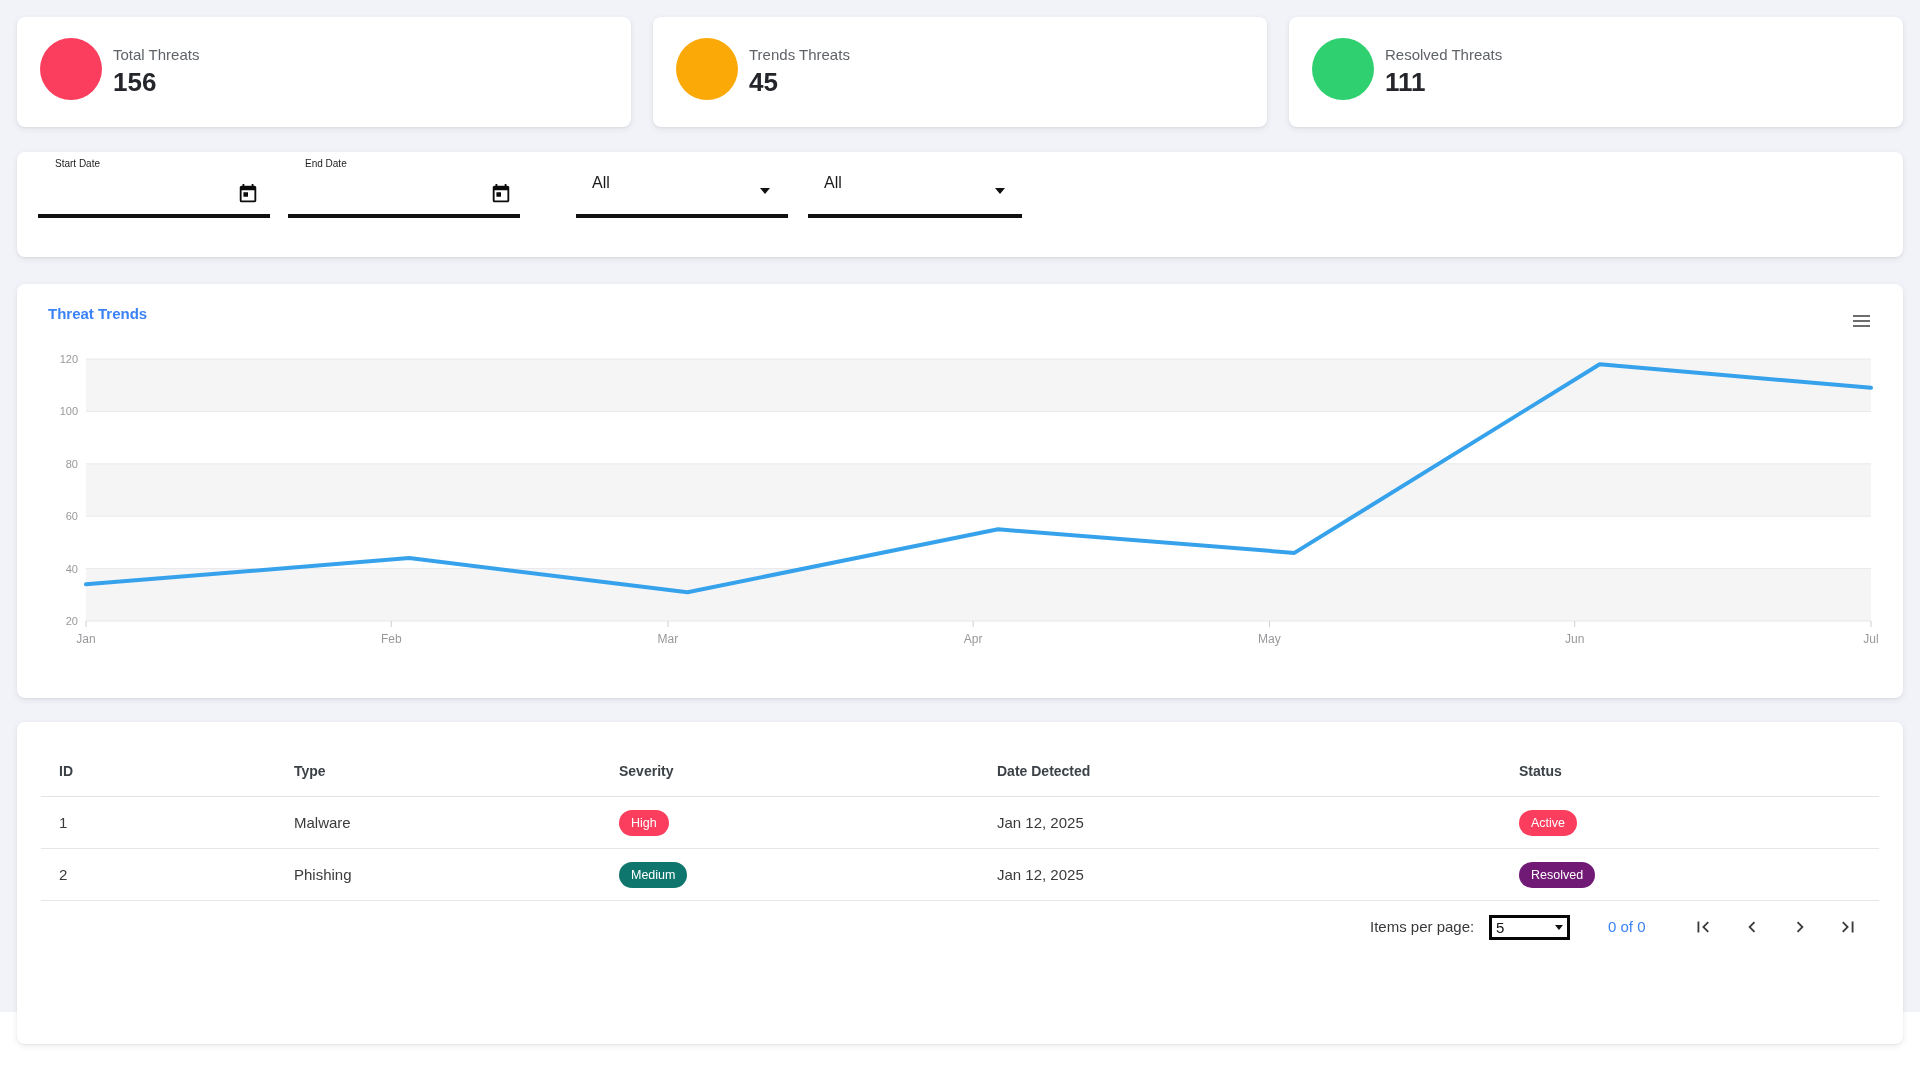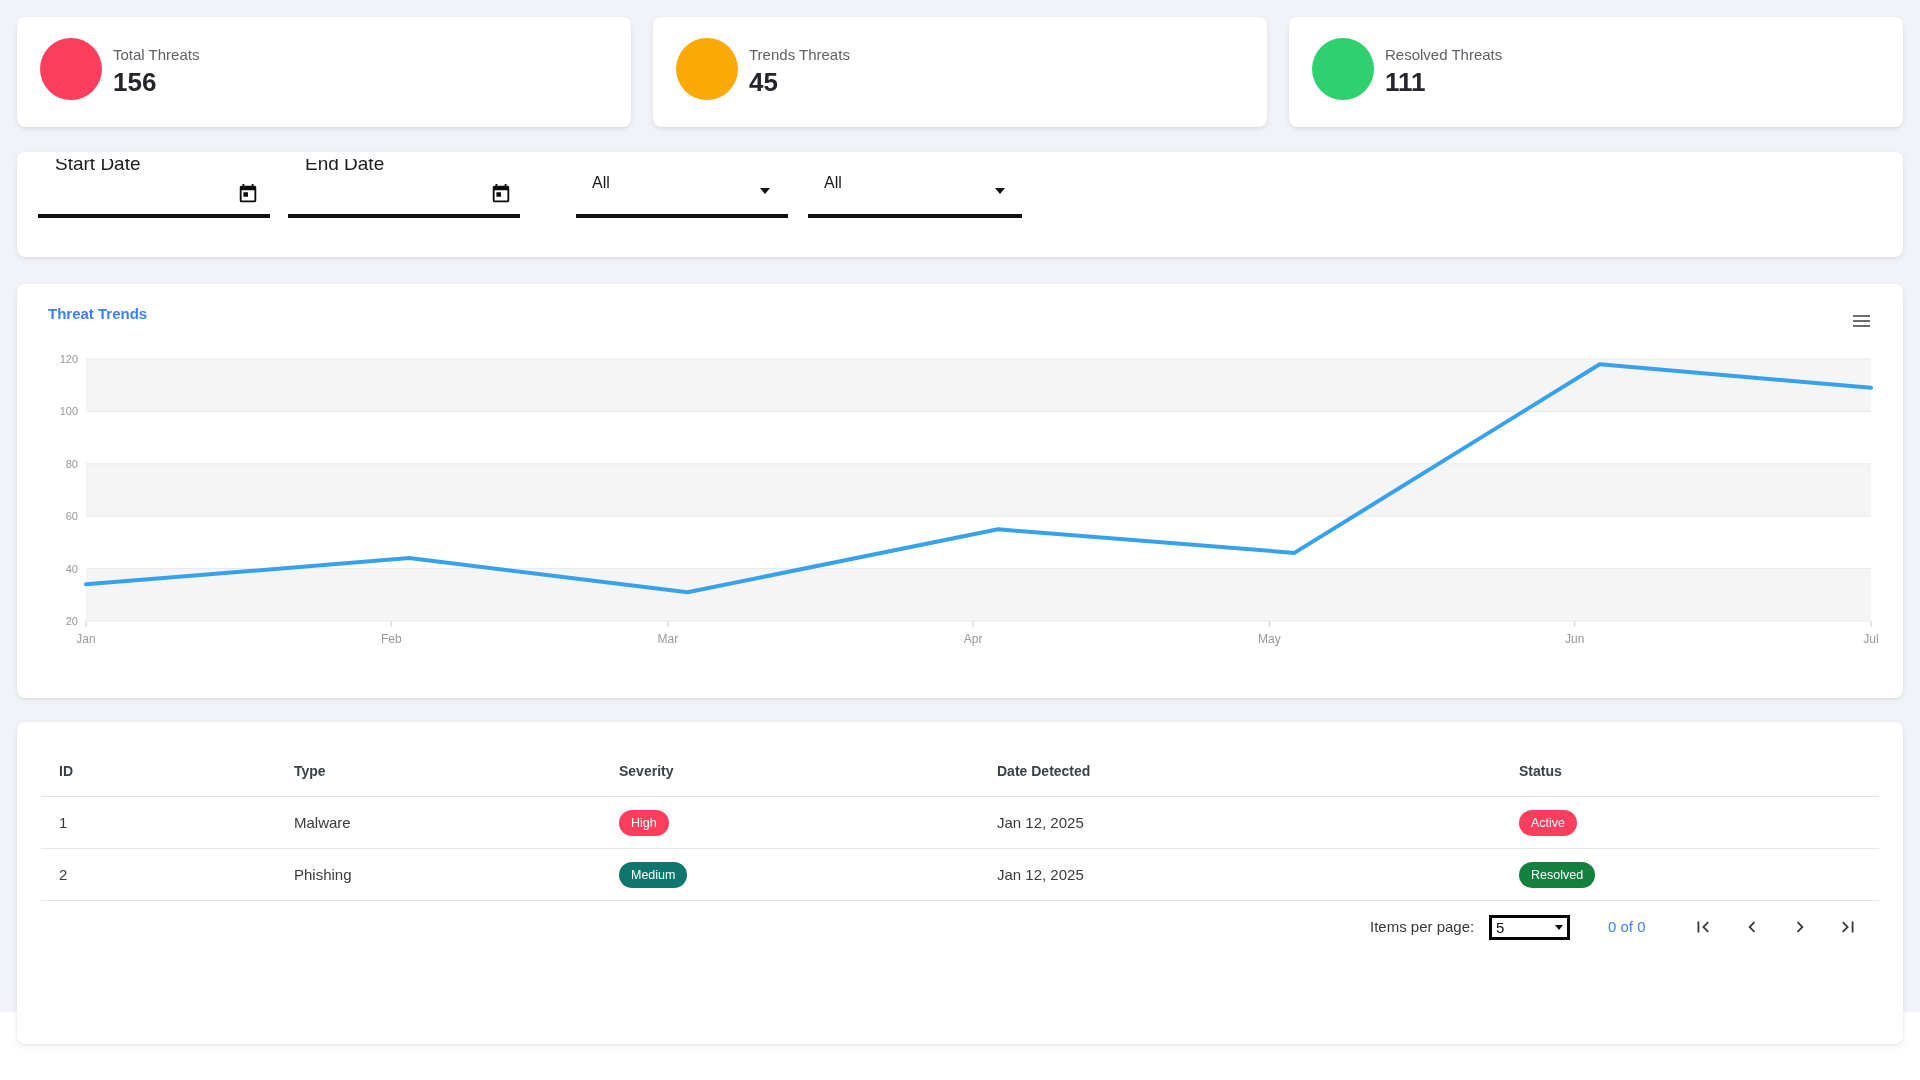--- a/index.html
+++ b/index.html
@@ -12,21 +12,21 @@
   
   .stat-card { top:17px; height:110px; width:614px; }
   .stat-circle { position:absolute; left:23px; top:21px; width:62px; height:62px; border-radius:50%; }
   .stat-label { position:absolute; left:96px; top:29px; font-size:15px; color:#5f6368; }
   .stat-value { position:absolute; left:96px; top:50px; font-size:26px; font-weight:bold; color:#24262b; }
 
   
   .filter-card { left:17px; top:152px; width:1886px; height:105px; }
   .field-underline { position:absolute; top:62px; height:4px; background:#111; }
   .field-label-clip { position:absolute; top:7px; height:21px; overflow:hidden; }
-  .field-label-clip span { display:block; margin-top:-6px; font-size:19px; line-height:21px; color:#1d1d1f; }
+  .field-label-clip span { display:block; margin-top:-6px; font-size:10px; line-height:21px; color:#1d1d1f; }
   .cal-icon { position:absolute; top:31px; width:22px; height:22px; }
   .sel-value { position:absolute; top:22px; font-size:16px; color:#1b1b1d; }
   .sel-arrow { position:absolute; top:36px; width:0; height:0;
                border-left:5px solid transparent; border-right:5px solid transparent; border-top:6px solid #111; }
 
   
   .chart-card { left:17px; top:284px; width:1886px; height:414px; }
   .chart-title { position:absolute; left:31px; top:21px; font-size:15px; font-weight:bold; color:#3b82f6; }
   .chart-menu { position:absolute; left:1836px; top:28px; width:20px; height:18px; cursor:pointer; }
   .chart-menu span { display:block; width:17px; height:2px; background:#6d6d6d; margin:3px 0; }
@@ -161,21 +161,21 @@
           <div class="t-cell" style="left: 253px;">Malware</div>
           <span class="badge" style="left: 578px; background: rgb(251, 62, 94);">High</span>
           <div class="t-cell" style="left: 956px;">Jan 12, 2025</div>
           <span class="badge" style="left: 1478px; background: rgb(251, 62, 94);">Active</span>
         </div>
         <div class="t-row" style="top: 127px;">
           <div class="t-cell" style="left: 18px;">2</div>
           <div class="t-cell" style="left: 253px;">Phishing</div>
           <span class="badge" style="left: 578px; background: #0f766e;">Medium</span>
           <div class="t-cell" style="left: 956px;">Jan 12, 2025</div>
-          <span class="badge" style="left: 1478px; background: #15803d;">Resolved</span>
+          <span class="badge" style="left: 1478px; background: #701a75;">Resolved</span>
         </div>
       </div>
 
     <div class="pag-label">Items per page:</div>
     <div class="pag-select">
       <span class="val">5</span>
       <span class="caret"></span>
     </div>
     <div class="pag-range">0 of 0</div>
 

